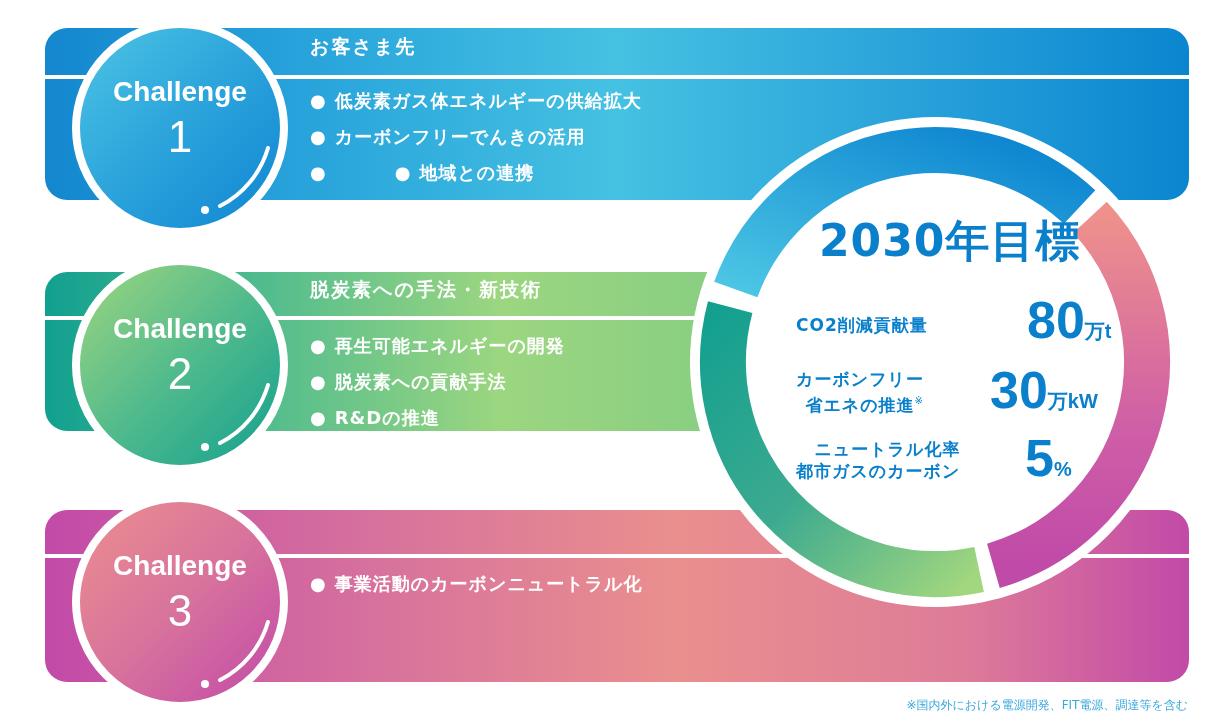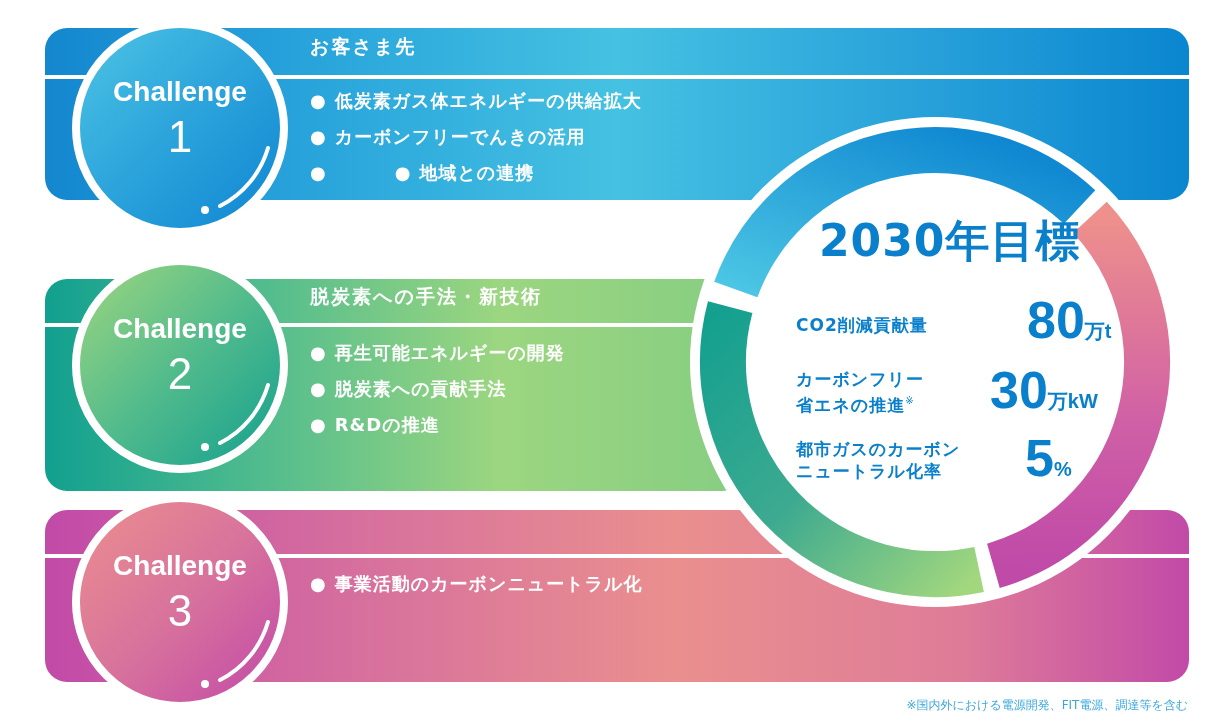--- a/index.html
+++ b/index.html
@@ -1,37 +1,37 @@
 <!DOCTYPE html>
 <html><head>
 <meta charset="utf-8">
 <style>
   html,body{margin:0;padding:0;background:#ffffff;}
   body{width:1230px;height:727px;position:relative;overflow:hidden;font-family:"DejaVu Sans","Liberation Sans",sans-serif;}
   .band{position:absolute;left:45px;width:1144px;border-radius:22px;overflow:hidden;}
   .band .divider{position:absolute;left:0;right:0;height:4px;background:#ffffff;}
   #band1{top:28px;height:172px;background:linear-gradient(90deg,#1487cf 0%,#2aa6dc 25%,#45c1e2 50%,#2aa3da 75%,#0a86d0 100%);}
-  #band2{top:279px;height:212px;width:700px;background:linear-gradient(90deg,#11a08f 0%,#4fbb8e 30%,#9cd680 65%,#86cd82 100%);}
+  #band2{top:272px;height:159px;width:700px;background:linear-gradient(90deg,#11a08f 0%,#4fbb8e 30%,#9cd680 65%,#86cd82 100%);}
   #band3{top:510px;height:172px;background:linear-gradient(90deg,#c24aa8 0%,#d8739c 30%,#ea8f8e 55%,#de7c98 80%,#c24aa8 100%);}
   .band-title{position:absolute;left:265px;color:#ffffff;font-size:19px;font-weight:bold;letter-spacing:2px;white-space:nowrap;}
   .band-list{position:absolute;left:265px;margin:0;padding:0;list-style:none;color:#ffffff;font-size:18px;font-weight:bold;letter-spacing:1px;}
   .band-list li{height:36px;line-height:36px;white-space:nowrap;display:flex;}
   .band-list li span.bullet{margin-right:8px;}
   .band-list li .gap{display:inline-block;width:60px;}
   .circle{position:absolute;width:200px;height:200px;border-radius:50%;border:8px solid #ffffff;box-sizing:content-box;color:#ffffff;text-align:center;}
   .circle .c-label{position:absolute;top:48px;left:0;right:0;font-size:28px;font-weight:bold;font-family:"Liberation Sans","DejaVu Sans",sans-serif;}
   .circle .c-num{position:absolute;top:84px;left:0;right:0;font-size:44px;font-family:"Liberation Sans","DejaVu Sans",sans-serif;}
   .circle svg{position:absolute;left:0;top:0;}
   #circle1{left:72px;top:20px;background:linear-gradient(135deg,#4cc4e4 0%,#2ea6dc 45%,#0f86d2 100%);}
   #circle2{left:72px;top:257px;background:linear-gradient(135deg,#9ed67f 0%,#52bb8c 50%,#13a08f 100%);}
   #circle3{left:72px;top:494px;background:linear-gradient(135deg,#ec8e8e 0%,#d8739c 50%,#c24aa8 100%);}
   #ring{position:absolute;left:0;top:0;}
   .goal{position:absolute;color:#0a80cc;}
   #goal-title{left:812px;top:212px;font-size:44px;font-weight:bold;letter-spacing:1px;white-space:nowrap;margin-left:7px;}
-  .goal-label{font-size:17px;font-weight:bold;line-height:22px;letter-spacing:1px;white-space:nowrap;}
+  .goal-label{font-size:17px;font-weight:bold;line-height:22px;letter-spacing:1px;white-space:nowrap;text-align:right;}
   .goal-value{font-weight:bold;white-space:nowrap;font-family:"Liberation Sans","DejaVu Sans",sans-serif;}
   .goal-value .num{font-size:52px;}
   .goal-value .unit{font-size:20px;}
   .goal-label sup{font-size:10px;font-weight:normal;}
   #footnote{position:absolute;right:42px;top:697px;font-size:12px;color:#3ba8dc;white-space:nowrap;}
 </style>
 </head>
 <body>
 
 <div class="band" id="band1">
@@ -147,20 +147,20 @@
 
 <div class="goal goal-label" style="left:796px;top:368px;">
   <div>カーボンフリー</div>
   <div><span>省エネの推進</span><sup>※</sup></div>
 </div>
 <div class="goal goal-value" style="left:990px;top:360px;">
   <span class="num">30</span><span class="unit">万kW</span>
 </div>
 
 <div class="goal goal-label" style="left:796px;top:438px;">
+  <div>ニュートラル化率</div>
   <div>都市ガスのカーボン</div>
-  <div>ニュートラル化率</div>
 </div>
 <div class="goal goal-value" style="left:1025px;top:428px;">
   <span class="num">5</span><span class="unit">%</span>
 </div>
 
 <div id="footnote">※国内外における電源開発、FIT電源、調達等を含む</div>
 
 </body></html>

